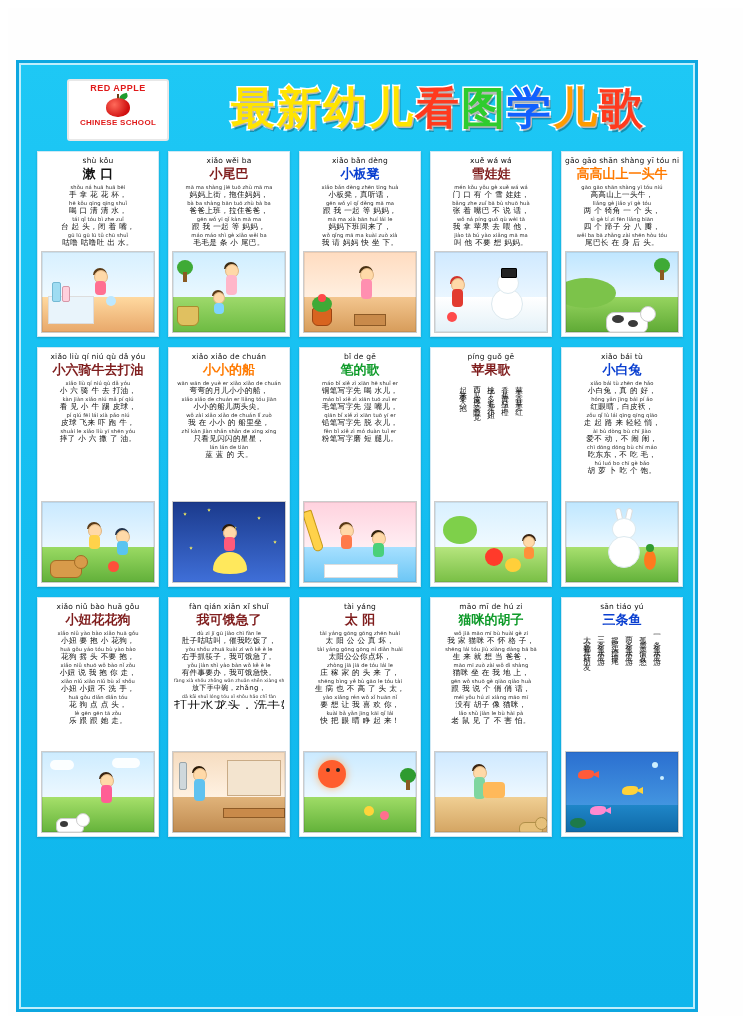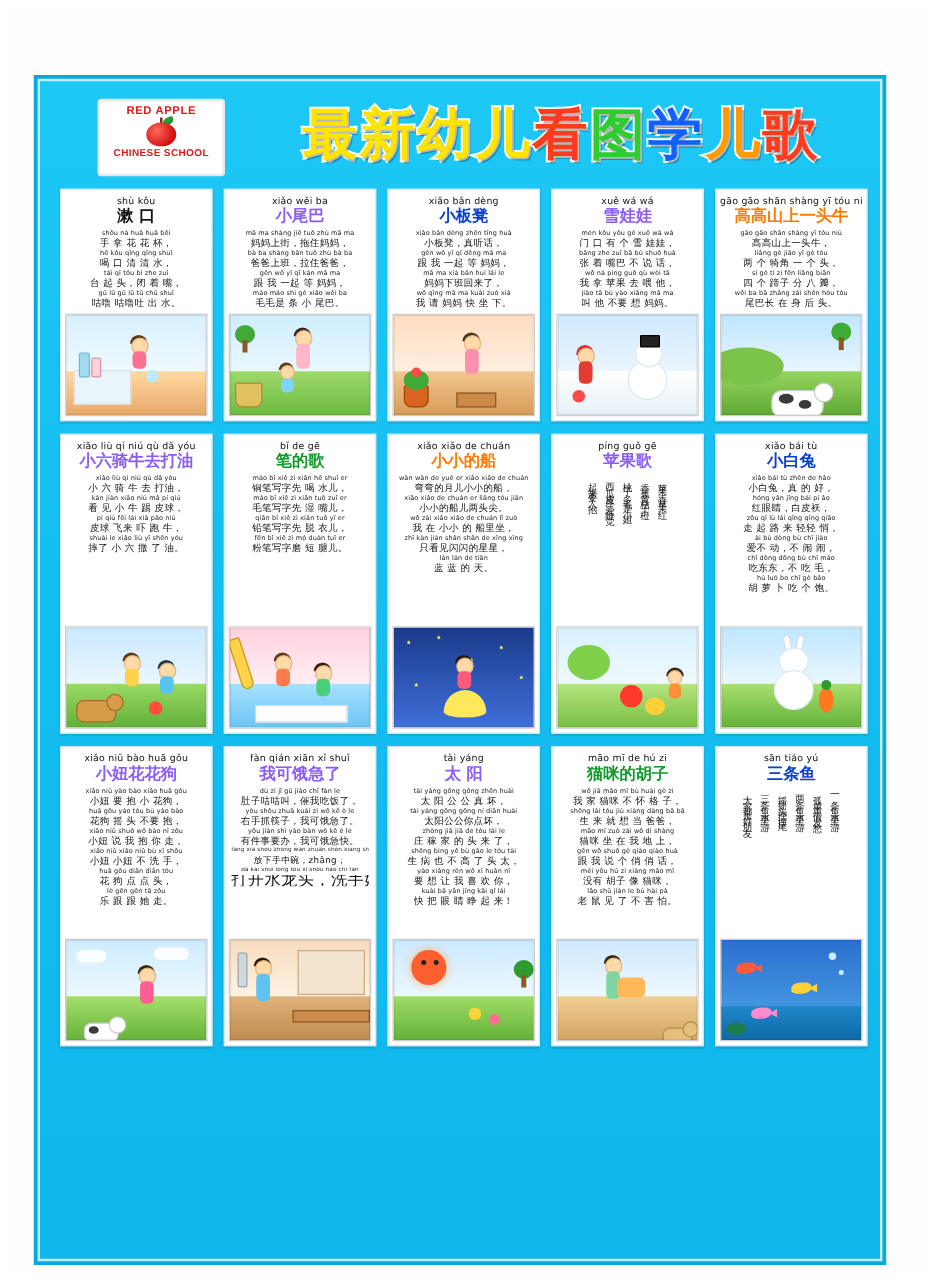--- a/index.html
+++ b/index.html
@@ -17,21 +17,21 @@
     position: absolute;
     left: 8px;
     top: 8px;
     width: 735px;
     height: 1008px;
     background: #fefefe;
     box-sizing: border-box;
   }
   .poster-frame {
     position: absolute;
-    left: 19px;
+    left: 8px;
     top: 52px;
     width: 682px;
     height: 952px;
     background: #17c8f7;
     background: linear-gradient(180deg, #1ec8f5 0%, #14bdf0 50%, #0fb6ec 100%);
     border: 3px solid #0da7e0;
     box-sizing: border-box;
     box-shadow: 0 0 0 2px #bfeefc inset;
   }
   
@@ -166,21 +166,21 @@
   .card .cn-title {
     text-align: center;
     font-size: 13px;
     font-weight: bold;
     font-family: "DejaVu Sans", sans-serif;
     line-height: 15px;
     height: 16px;
     margin-bottom: 2px;
   }
   .t-black { color: #111111; }
-  .t-red { color: #8b5cf6; }
+  .t-red { color: #7f1d1d; }
   .t-blue { color: #0a3fd0; }
   .t-green { color: #0f9b2a; }
   .t-orange { color: #ff7a00; }
   .card .body-text {
     flex: 1 1 auto;
     padding: 0 2px;
   }
   .line {
     margin-bottom: 1px;
   }
@@ -532,60 +532,20 @@
               <div class="hair" style="background:#22324a"></div>
                 <div class="head"></div>
               <div class="body" style="background:#59c4f0"></div>
             </div>
             <div class="blob" style="left:66px;bottom:10px;width:11px;height:11px;background:#ff4f3a"></div>
             <div class="frame-shadow"></div>
           </div>
         </div>
 
         <div class="card">
-          <div class="pinyin-title">bǐ  de  gē</div>
-          <div class="cn-title t-green">笔的歌</div>
-          <div class="body-text">
-            <div class="line">
-              <div class="py">máo bǐ xiě zì xiān hē shuǐ er</div>
-              <div class="cn">铜笔写字先 喝 水儿，</div>
-            </div>
-            <div class="line">
-              <div class="py">máo bǐ xiě zì xiān tuō zuǐ er</div>
-              <div class="cn">毛笔写字先 湿 嘴儿，</div>
-            </div>
-            <div class="line">
-              <div class="py">qiān bǐ xiě zì xiān tuō yī er</div>
-              <div class="cn">铅笔写字先 脱 衣儿，</div>
-            </div>
-            <div class="line">
-              <div class="py">fěn bǐ xiě zì mó duàn tuǐ er</div>
-              <div class="cn">粉笔写字磨 短 腿儿。</div>
-            </div>
-          </div>
-          <div class="pic">
-            <div class="sky" style="background:linear-gradient(#ffd2de,#ffeef3)"></div>
-            <div class="ground" style="background:linear-gradient(#a7e0ff,#6cc6f5)"></div>
-            <div class="pot" style="left:4px;top:8px;width:8px;height:40px;background:#ffd24a;border-color:#c79a18;transform:rotate(-18deg)"></div>
-            <div class="kid" style="left:36px;top:22px;width:26px;height:50px">
-              <div class="hair"></div>
-                <div class="head"></div>
-              <div class="body" style="background:#ff7a4a"></div>
-            </div>
-            <div class="kid" style="left:68px;top:30px;width:26px;height:44px">
-              <div class="hair" style="background:#30200c"></div>
-                <div class="head"></div>
-              <div class="body" style="background:#4ad07a"></div>
-            </div>
-            <div class="white-box" style="left:20px;bottom:4px;width:72px;height:12px;background:#fff"></div>
-            <div class="frame-shadow"></div>
-          </div>
-        </div>
-
-        <div class="card">
           <div class="pinyin-title">xiǎo  xiǎo  de  chuán</div>
           <div class="cn-title t-orange">小小的船</div>
           <div class="body-text">
             <div class="line">
               <div class="py">wān wān de yuè er xiǎo xiǎo de chuán</div>
               <div class="cn">弯弯的月儿小小的船，</div>
             </div>
             <div class="line">
               <div class="py">xiǎo xiǎo de chuán er liǎng tóu jiān</div>
               <div class="cn">小小的船儿两头尖。</div>
@@ -610,20 +570,60 @@
             <div class="star" style="left:84px;top:14px"></div>
             <div class="star" style="left:100px;top:38px"></div>
             <div class="star" style="left:16px;top:44px"></div>
             <div class="star" style="left:60px;top:24px"></div>
             <div class="moon" style="left:40px;bottom:8px"></div>
             <div class="kid" style="left:50px;top:24px;width:26px;height:44px">
               <div class="hair" style="background:#2a1a08"></div>
                 <div class="head"></div>
               <div class="body" style="background:#ff5a7a"></div>
             </div>
+            <div class="frame-shadow"></div>
+          </div>
+        </div>
+
+        <div class="card">
+          <div class="pinyin-title">bǐ  de  gē</div>
+          <div class="cn-title t-green">笔的歌</div>
+          <div class="body-text">
+            <div class="line">
+              <div class="py">máo bǐ xiě zì xiān hē shuǐ er</div>
+              <div class="cn">铜笔写字先 喝 水儿，</div>
+            </div>
+            <div class="line">
+              <div class="py">máo bǐ xiě zì xiān tuō zuǐ er</div>
+              <div class="cn">毛笔写字先 湿 嘴儿，</div>
+            </div>
+            <div class="line">
+              <div class="py">qiān bǐ xiě zì xiān tuō yī er</div>
+              <div class="cn">铅笔写字先 脱 衣儿，</div>
+            </div>
+            <div class="line">
+              <div class="py">fěn bǐ xiě zì mó duàn tuǐ er</div>
+              <div class="cn">粉笔写字磨 短 腿儿。</div>
+            </div>
+          </div>
+          <div class="pic">
+            <div class="sky" style="background:linear-gradient(#ffd2de,#ffeef3)"></div>
+            <div class="ground" style="background:linear-gradient(#a7e0ff,#6cc6f5)"></div>
+            <div class="pot" style="left:4px;top:8px;width:8px;height:40px;background:#ffd24a;border-color:#c79a18;transform:rotate(-18deg)"></div>
+            <div class="kid" style="left:36px;top:22px;width:26px;height:50px">
+              <div class="hair"></div>
+                <div class="head"></div>
+              <div class="body" style="background:#ff7a4a"></div>
+            </div>
+            <div class="kid" style="left:68px;top:30px;width:26px;height:44px">
+              <div class="hair" style="background:#30200c"></div>
+                <div class="head"></div>
+              <div class="body" style="background:#4ad07a"></div>
+            </div>
+            <div class="white-box" style="left:20px;bottom:4px;width:72px;height:12px;background:#fff"></div>
             <div class="frame-shadow"></div>
           </div>
         </div>
 
         <div class="card vertical">
           <div class="pinyin-title">píng  guǒ  gē</div>
           <div class="cn-title t-red">苹果歌</div>
           <div class="body-text">
             <div class="vline">
               <div class="vch" style="writing-mode:vertical-rl;letter-spacing:1px">苹 果 香 苹 果 红</div>

